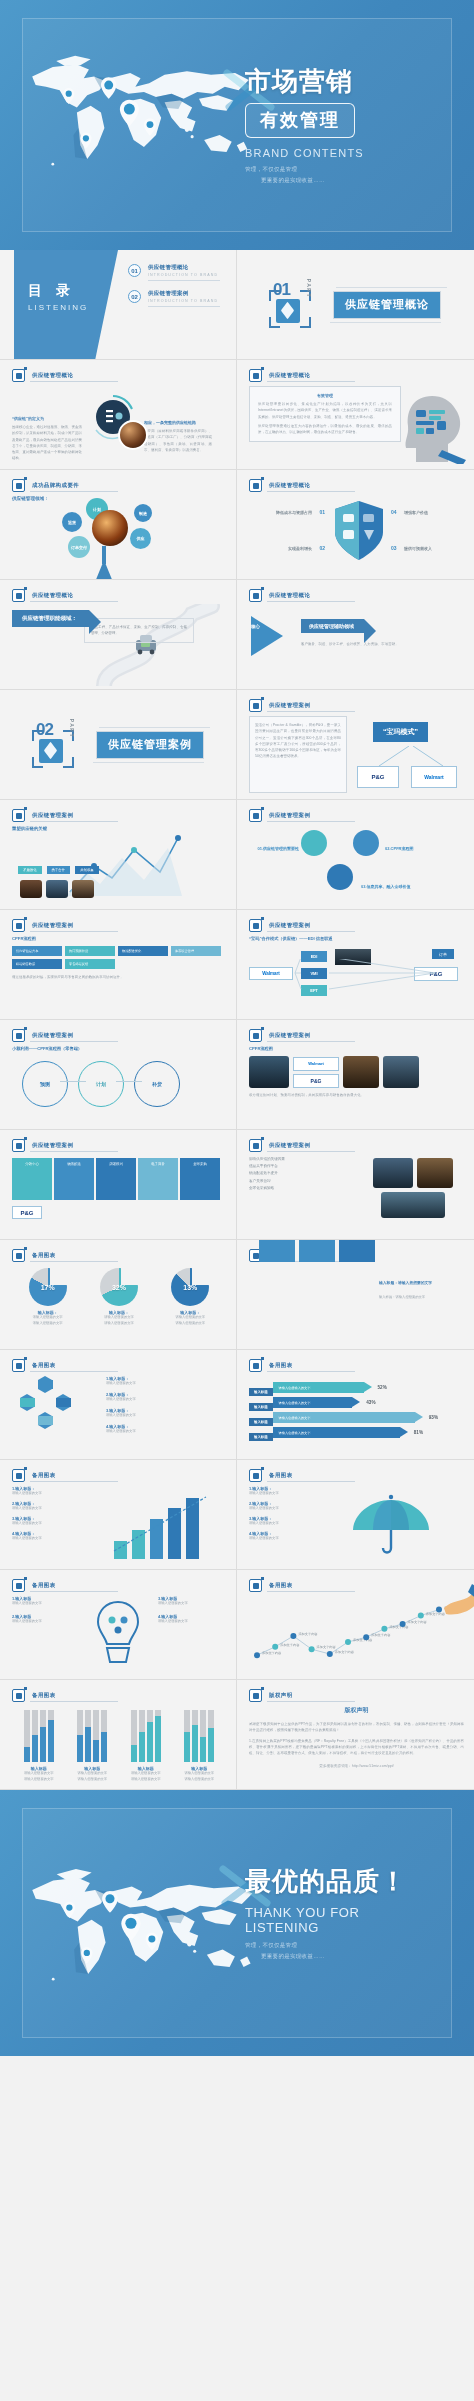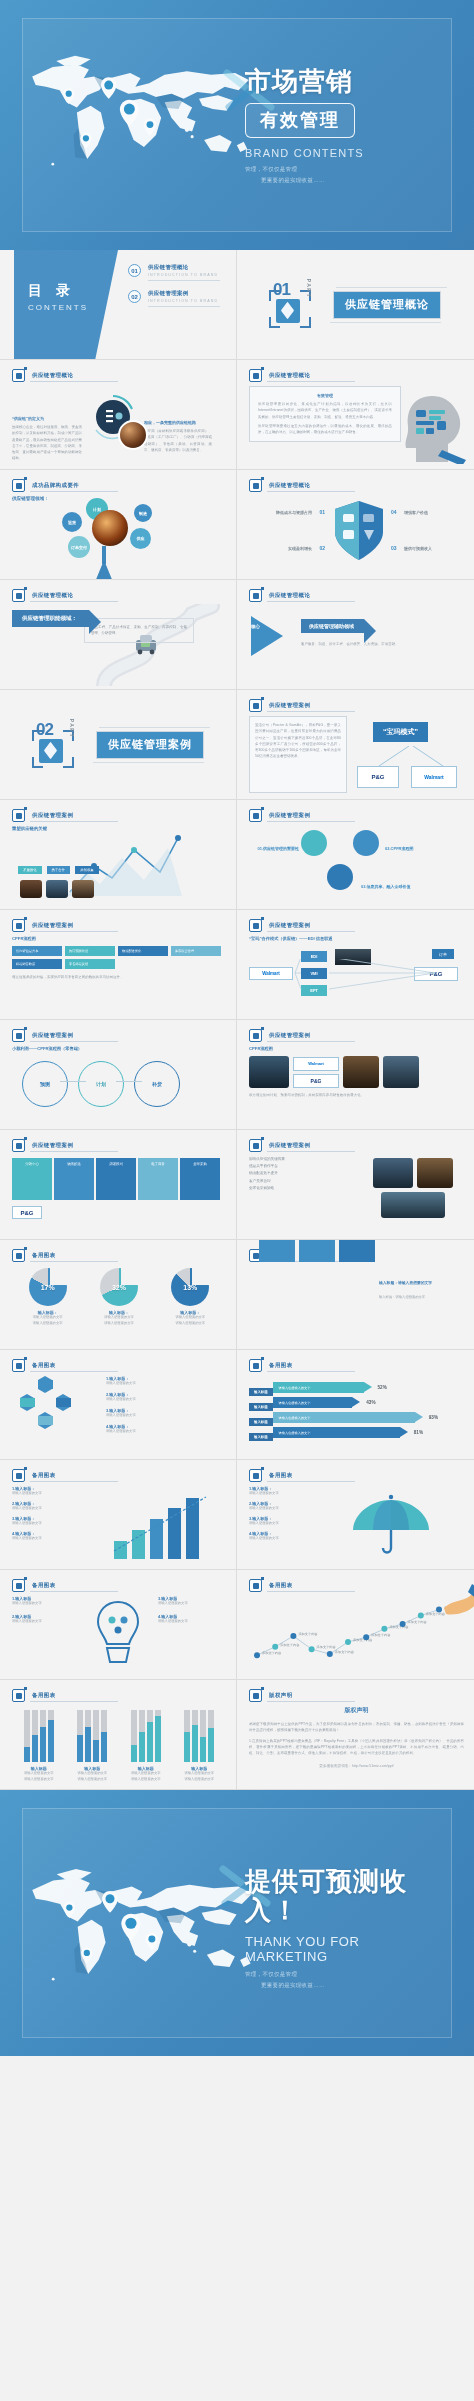--- a/index.html
+++ b/index.html
@@ -221,21 +221,21 @@
       </div>
     </div>
   </div>
 
   <div class="grid">
 
     <div class="row">
       <div class="slide">
         <div class="toc-shape">
           <div class="t1">目 录</div>
-          <div class="t2">CONTENTS</div>
+          <div class="t2">LISTENING</div>
         </div>
         <div class="toc-list">
           <div class="toc-item">
             <div class="toc-circ">01</div>
             <div class="toc-txt">
               <div class="toc-h">供应链管理概论</div>
               <div class="toc-s">INTRODUCTION TO BRAND</div>
               <div class="toc-ln"></div>
             </div>
           </div>
@@ -1062,22 +1062,22 @@
           <circle cx="48.5" cy="64" r="3.6" fill="#2f93c9"></circle>
           <path d="M62 116 c0-3.5 3-6.5 6.5-6.5 s6.5 3 6.5 6.5 c0 5 -6.5 12 -6.5 12 s-6.5 -7 -6.5 -12z" fill="#ffffff"></path>
           <circle cx="68.5" cy="116" r="3.6" fill="#2f93c9"></circle>
         </g>
       </svg>
       <svg class="xmark" viewBox="0 0 60 42">
         <path d="M8 4 L52 38" stroke="#7fd3e8" stroke-width="7" stroke-linecap="round" opacity=".75"></path>
         <path d="M52 6 L10 38" stroke="#2f93c9" stroke-width="7" stroke-linecap="round" opacity=".7"></path>
       </svg>
       <div class="hero-txt">
-        <div class="hero-title">提供可预测收入！</div>
-        <div class="hero-en big">THANK YOU FOR MARKETING</div>
+        <div class="hero-title">最优的品质！</div>
+        <div class="hero-en big">THANK YOU FOR LISTENING</div>
         <div class="hero-sub">
           <span>管理，不仅仅是管理</span>
           <span class="ln2">更重要的是实现收益……</span>
         </div>
       </div>
     </div>
   </div>
 
 </div>
 

